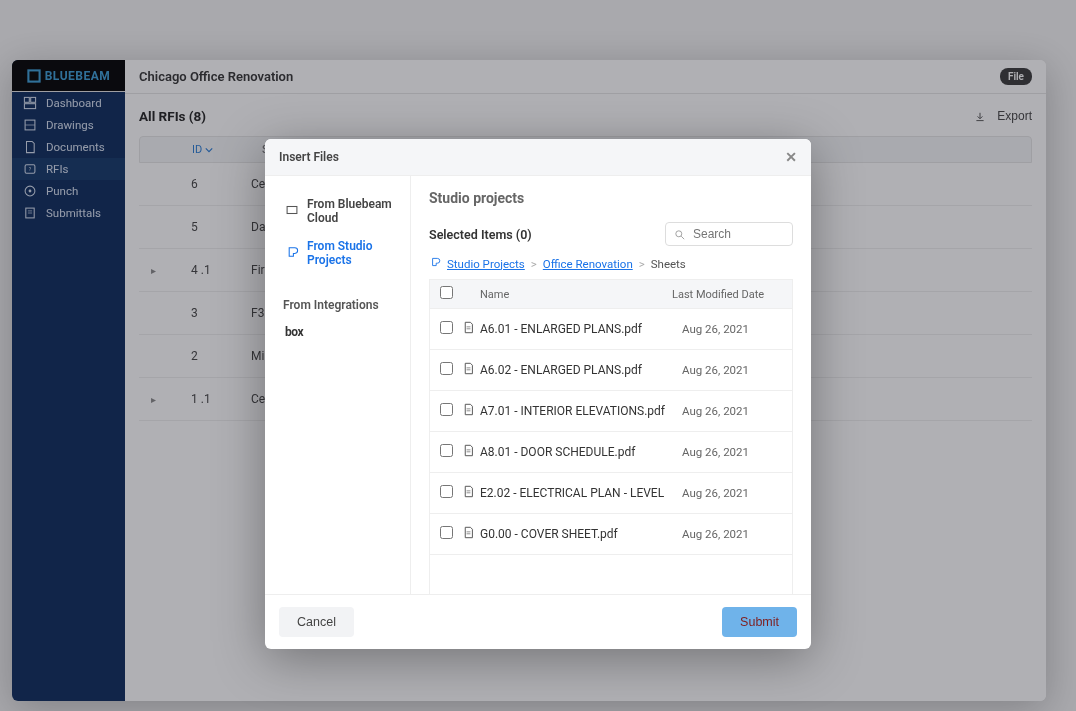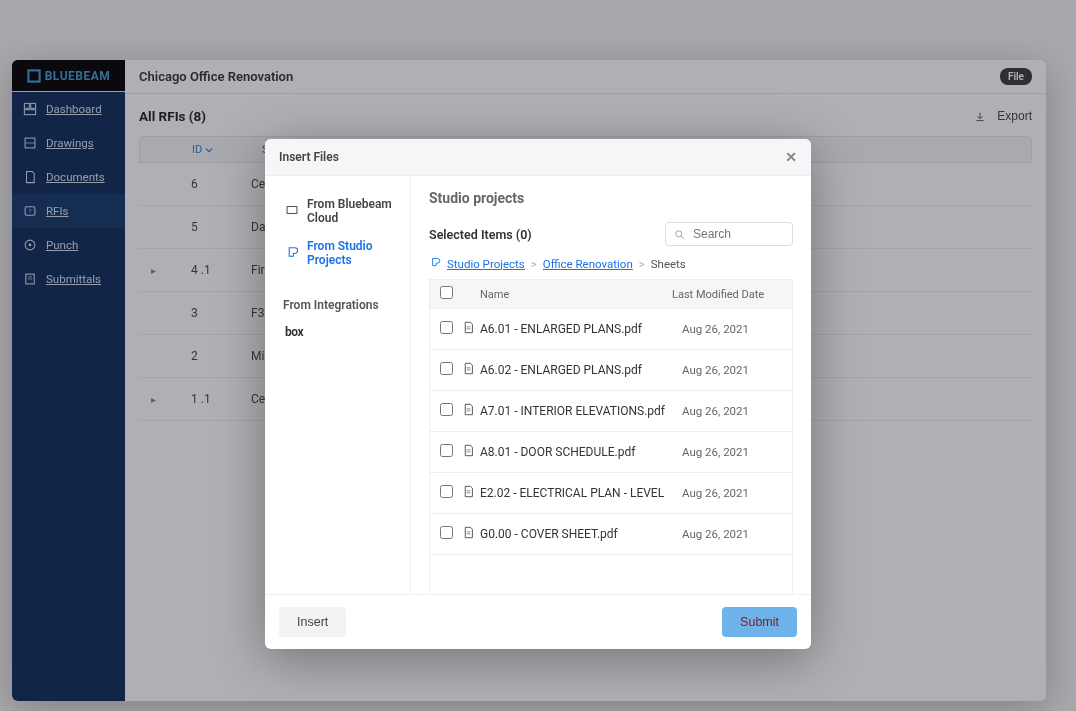--- a/index.html
+++ b/index.html
@@ -35,25 +35,24 @@
       color: #3b9dd6;
       font-weight: 700;
       font-size: 12px;
       letter-spacing: 0.5px;
       background: #000000;
       border-bottom: 1px solid #e5e5e5;
     }
     .logo svg { margin-right: 4px; }
     .nav-item {
       display: flex; align-items: center;
-      padding: 9px 10px;
+      padding: 3px 10px;
       gap: 8px;
       cursor: pointer;
       font-size: 11.5px;
-      text-decoration: underline;
     }
     .nav-item.active {
       background: #123768;
     }
     .nav-item span.icon {
       width: 16px; height: 16px;
       display: inline-flex; align-items: center; justify-content: center;
     }
     
     .main {
@@ -463,17 +462,17 @@
                   <line x1="7" y1="9" x2="13" y2="9" stroke="#555"></line>
                   <line x1="7" y1="12" x2="13" y2="12" stroke="#555"></line>
                 </svg></span>
     <span class="nm">G0.00 - COVER SHEET.pdf</span>
     <span class="dt">Aug 26, 2021</span>
             </div>
           </div>
       </div>
     </div>
     <div class="modal-ftr">
-      <button class="btn btn-cancel">Insert</button>
+      <button class="btn btn-cancel">Cancel</button>
       <button class="btn btn-submit">Submit</button>
     </div>
   </div>
 </div>
 
 </body></html>

